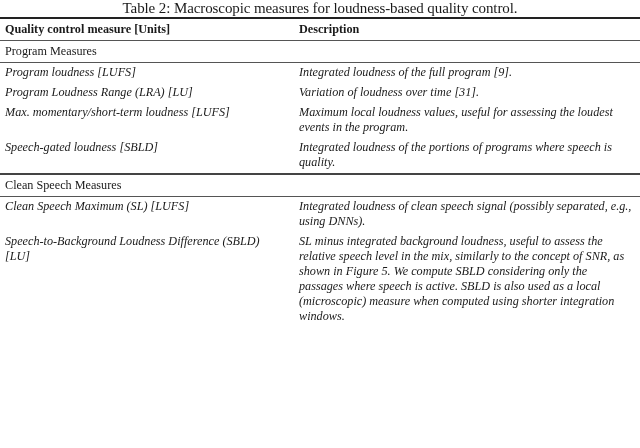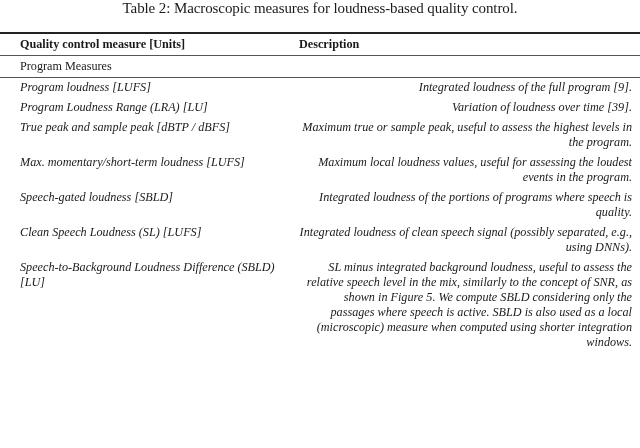--- a/index.html
+++ b/index.html
@@ -7,44 +7,44 @@
       width: 640px; height: 448px; overflow: hidden;
       font-family: "Liberation Serif", "DejaVu Serif", serif;
       color: #1a1a1a;
       font-size: 12.2px;
       position: relative;
     }
     .caption {
       text-align: center;
       font-size: 15px;
       line-height: 16px;
-      height: 32px;
+      height: 17px;
       padding-top: 0px;
       letter-spacing: -0.1px;
     }
     table {
       border-collapse: collapse;
       width: 640px;
       table-layout: fixed;
     }
     col.c1 { width: 288px; }
     col.c2 { width: 352px; }
     td, th {
       text-align: left;
       vertical-align: top;
-      padding: 0 8px 0 20px;
+      padding: 0 8px 0 5px;
       line-height: 15px;
       font-weight: normal;
     }
     th { font-weight: bold; font-size: 12.2px; padding-top: 3px; padding-bottom: 3px; }
     tr.head th { border-top: 2px solid #222; border-bottom: 1px solid #555; height: 13px; }
     tr.section td { font-weight: normal; padding-top: 3px; padding-bottom: 3px; border-bottom: 1px solid #555; }
     tr.section.second td { border-top: 2px solid #444; }
     tr.row td { padding-top: 2px; padding-bottom: 3px; font-style: italic; }
-    td.desc { padding-left: 11px; text-align: right; }
+    td.desc { padding-left: 11px; }
   </style>
 </head>
 <body>
 
 <div class="caption">Table 2: Macroscopic measures for loudness-based quality control.</div>
 
 <table>
   <colgroup>
       <col class="c1">
       <col class="c2">
@@ -58,37 +58,36 @@
   <tbody>
     <tr class="section">
       <td colspan="2">Program Measures</td>
     </tr>
     <tr class="row">
       <td>Program loudness [LUFS]</td>
       <td class="desc">Integrated loudness of the full program [9].</td>
     </tr>
     <tr class="row">
       <td>Program Loudness Range (LRA) [LU]</td>
-      <td class="desc">Variation of loudness over time [39].</td>
-    </tr>
-    <tr class="row">
-      <td>True peak and sample peak [dBTP / dBFS]</td>
-      <td class="desc">Maximum true or sample peak, useful to assess the highest levels in the program.</td>
+      <td class="desc">Variation of loudness over time [31].</td>
     </tr>
     <tr class="row">
       <td>Max. momentary/short-term loudness [LUFS]</td>
       <td class="desc">Maximum local loudness values, useful for assessing the loudest events in the program.</td>
     </tr>
     <tr class="row">
       <td>Speech-gated loudness [SBLD]</td>
       <td class="desc">Integrated loudness of the portions of programs where speech is quality.</td>
     </tr>
 
+    <tr class="section second">
+      <td colspan="2">Clean Speech Measures</td>
+    </tr>
     <tr class="row">
-      <td>Clean Speech Loudness (SL) [LUFS]</td>
+      <td>Clean Speech Maximum (SL) [LUFS]</td>
       <td class="desc">Integrated loudness of clean speech signal (possibly separated, e.g., using DNNs).</td>
     </tr>
     <tr class="row">
       <td>Speech-to-Background Loudness Difference (SBLD) [LU]</td>
       <td class="desc">SL minus integrated background loudness, useful to assess the relative speech level in the mix, similarly to the concept of SNR, as shown in Figure 5. We compute SBLD considering only the passages where speech is active. SBLD is also used as a local (microscopic) measure when computed using shorter integration windows.</td>
     </tr>
 
   </tbody>
 </table>
 

